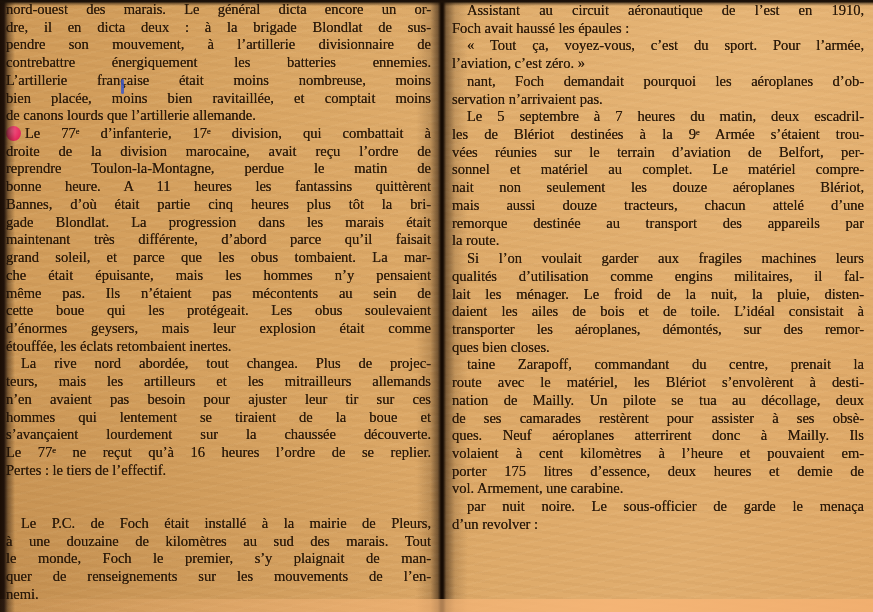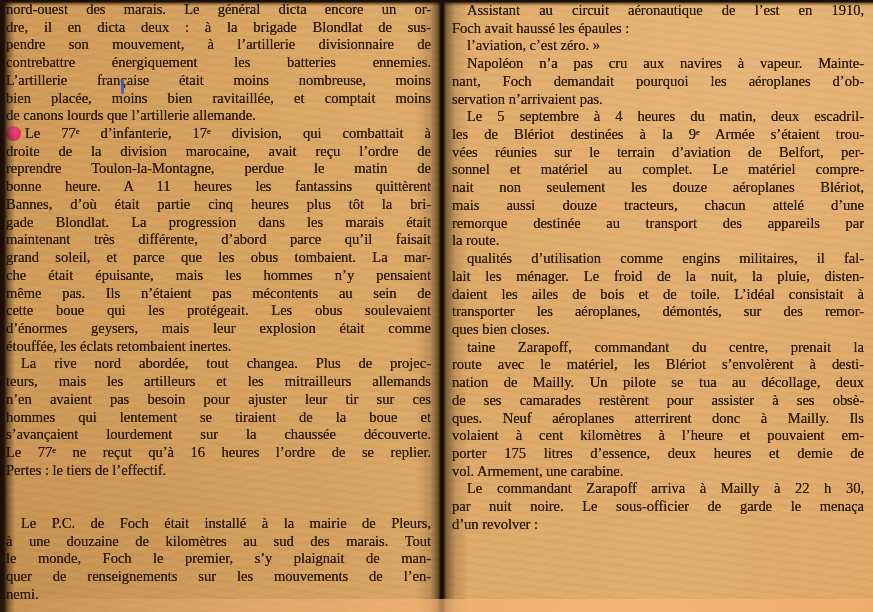--- a/index.html
+++ b/index.html
@@ -130,56 +130,56 @@
         <div class="line">quer de renseignements sur les mouvements de l’en-</div>
         <div class="line">nemi.</div>
       </div>
     </div>
   <div class="col col-right">
       <div class="para indent">
         <div class="line">Assistant au circuit aéronautique de l’est en 1910,</div>
         <div class="line">Foch avait haussé les épaules :</div>
       </div>
       <div class="para indent">
+        <div class="line">« Tout ça, voyez-vous, c’est du sport. Pour l’armée,</div>
         <div class="line">l’aviation, c’est zéro. »</div>
       </div>
       <div class="para indent">
-        <div class="line">Napoléon n’a pas cru aux navires à vapeur. Mainte-</div>
         <div class="line">nant, Foch demandait pourquoi les aéroplanes d’ob-</div>
         <div class="line">servation n’arrivaient pas.</div>
       </div>
       <div class="para indent">
-        <div class="line">Le 5 septembre à 4 heures du matin, deux escadril-</div>
+        <div class="line">Le 5 septembre à 7 heures du matin, deux escadril-</div>
         <div class="line">les de Blériot destinées à la 9ᵉ Armée s’étaient trou-</div>
         <div class="line">vées réunies sur le terrain d’aviation de Belfort, per-</div>
         <div class="line">sonnel et matériel au complet. Le matériel compre-</div>
         <div class="line">nait non seulement les douze aéroplanes Blériot,</div>
         <div class="line">mais aussi douze tracteurs, chacun attelé d’une</div>
         <div class="line">remorque destinée au transport des appareils par</div>
         <div class="line">la route.</div>
       </div>
       <div class="para indent">
+        <div class="line">Si l’on voulait garder aux fragiles machines leurs</div>
         <div class="line">qualités d’utilisation comme engins militaires, il fal-</div>
         <div class="line">lait les ménager. Le froid de la nuit, la pluie, disten-</div>
         <div class="line">daient les ailes de bois et de toile. L’idéal consistait à</div>
         <div class="line">transporter les aéroplanes, démontés, sur des remor-</div>
         <div class="line">ques bien closes.</div>
       </div>
       <div class="para indent">
         <div class="line">taine Zarapoff, commandant du centre, prenait la</div>
         <div class="line">route avec le matériel, les Blériot s’envolèrent à desti-</div>
         <div class="line">nation de Mailly. Un pilote se tua au décollage, deux</div>
         <div class="line">de ses camarades restèrent pour assister à ses obsè-</div>
         <div class="line">ques. Neuf aéroplanes atterrirent donc à Mailly. Ils</div>
         <div class="line">volaient à cent kilomètres à l’heure et pouvaient em-</div>
         <div class="line">porter 175 litres d’essence, deux heures et demie de</div>
         <div class="line">vol. Armement, une carabine.</div>
       </div>
       <div class="para indent">
-        <div class="line">Le commandant Zarapoff arriva à Mailly à 22 h 30,</div>
         <div class="line">par nuit noire. Le sous-officier de garde le menaça</div>
         <div class="line">d’un revolver :</div>
       </div>
     </div>
   <div class="ink-mark"></div>
   <div class="gutter"></div>
   <div class="edge-left"></div>
   <div class="edge-top"></div>
   <div class="edge-bottom"></div>
 </div>

